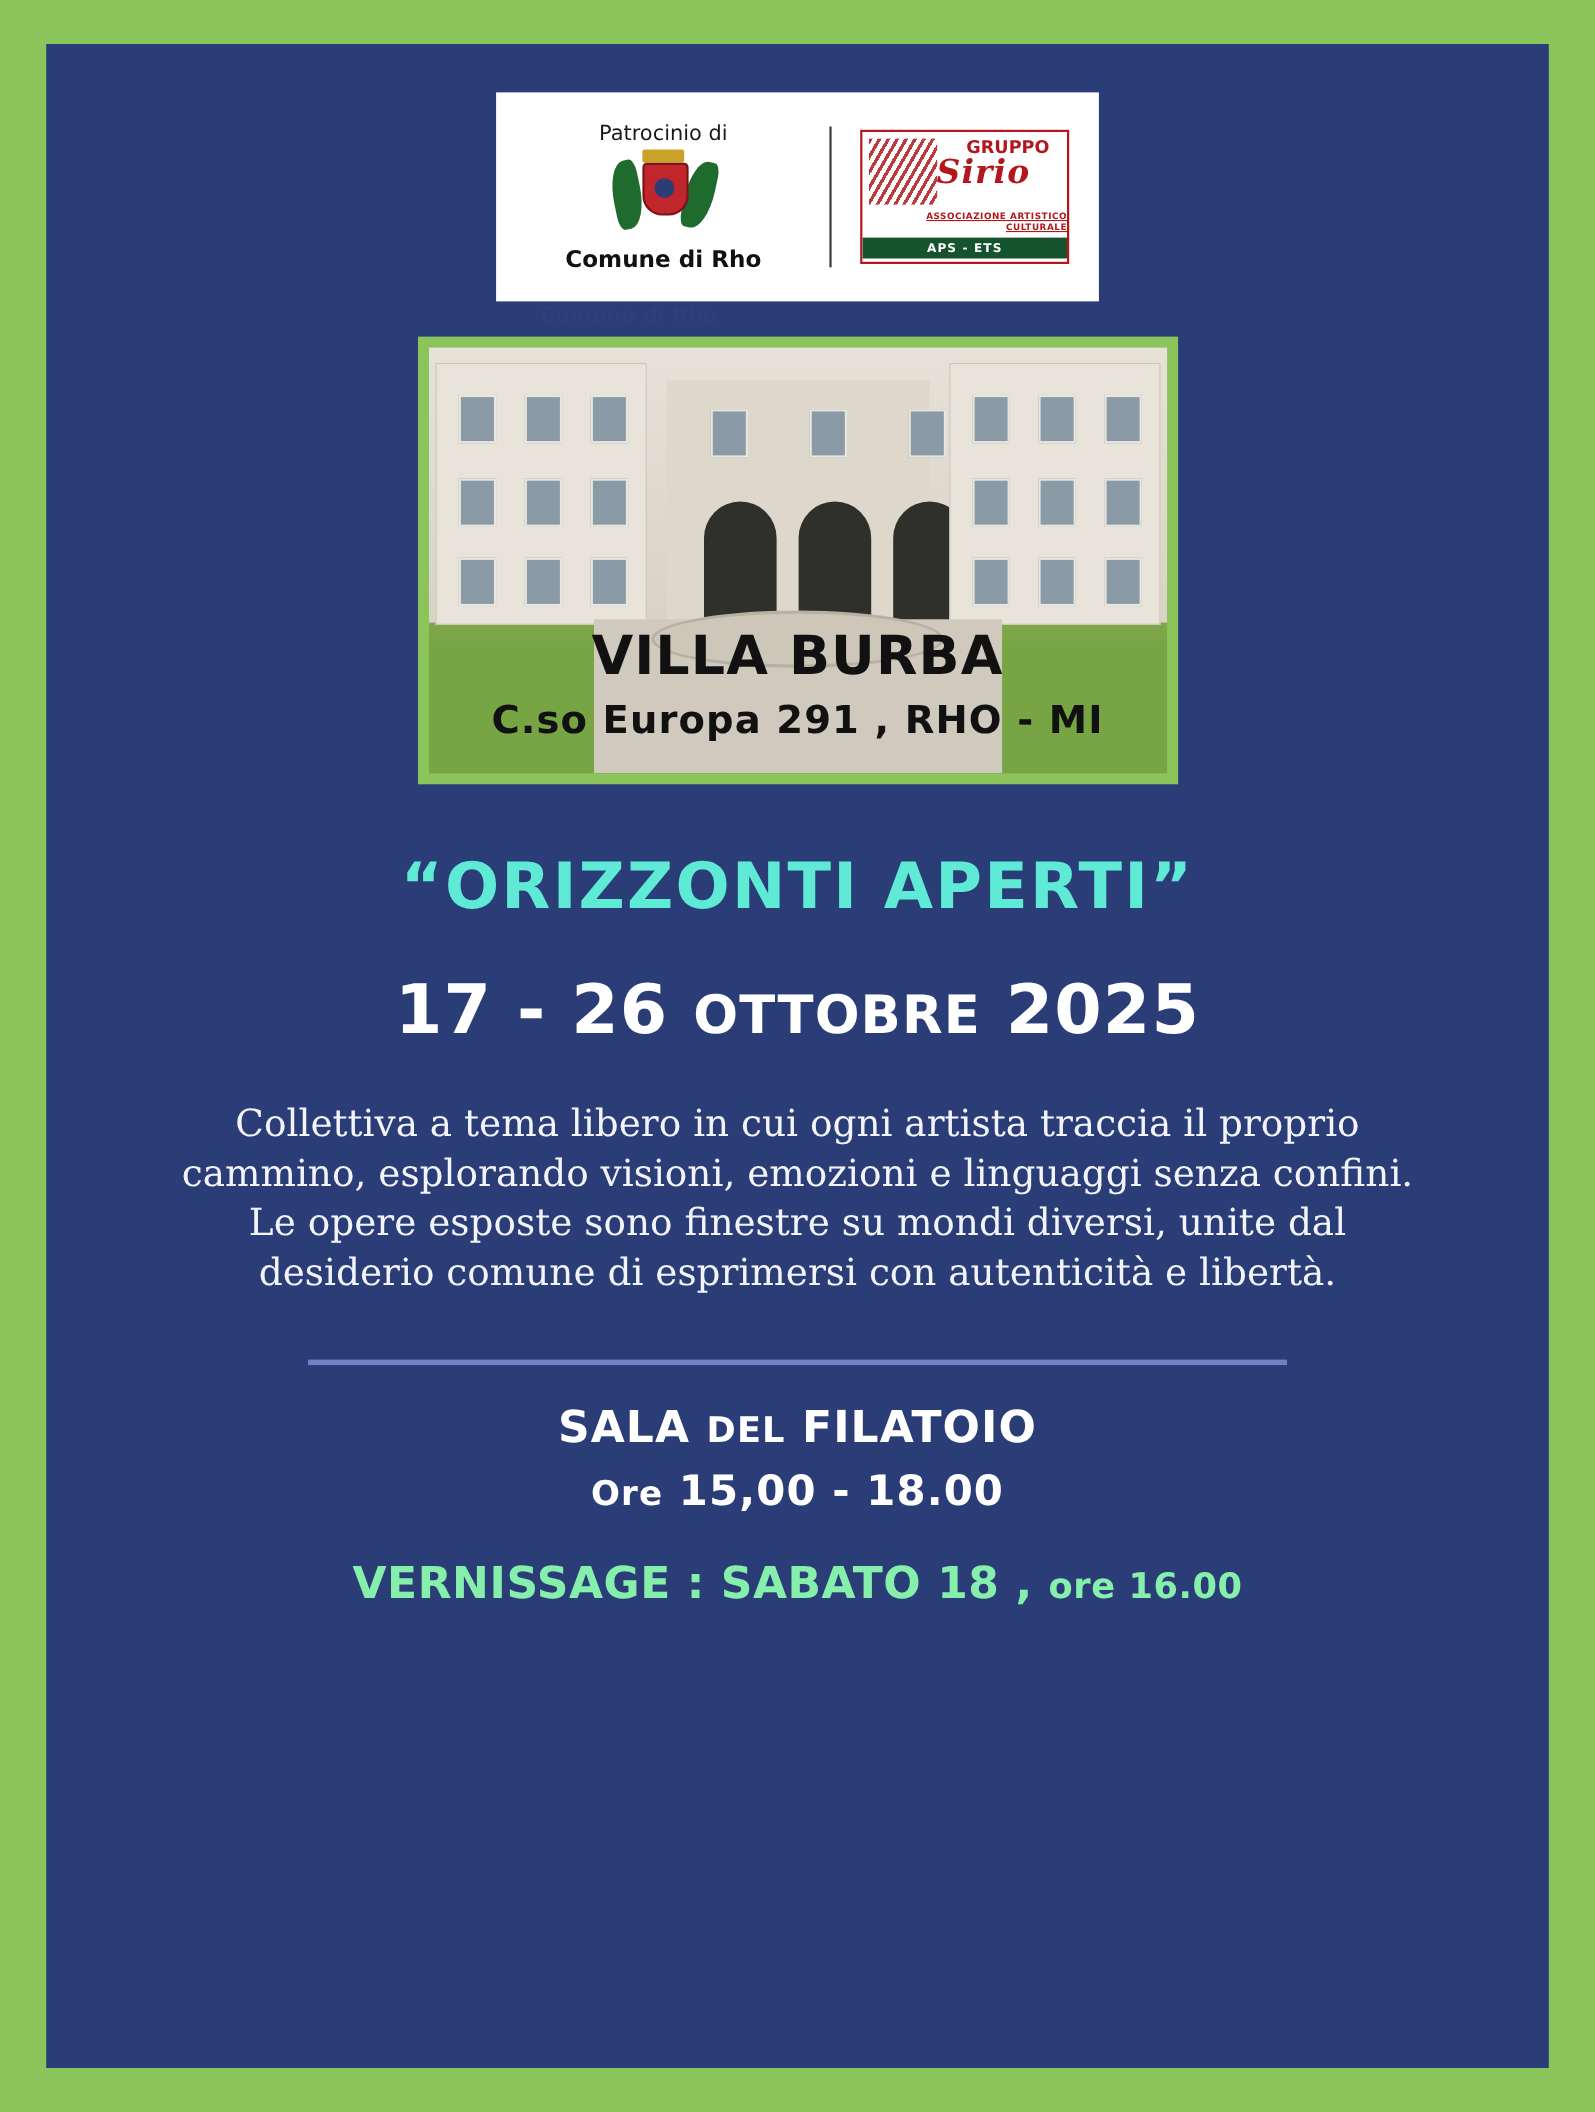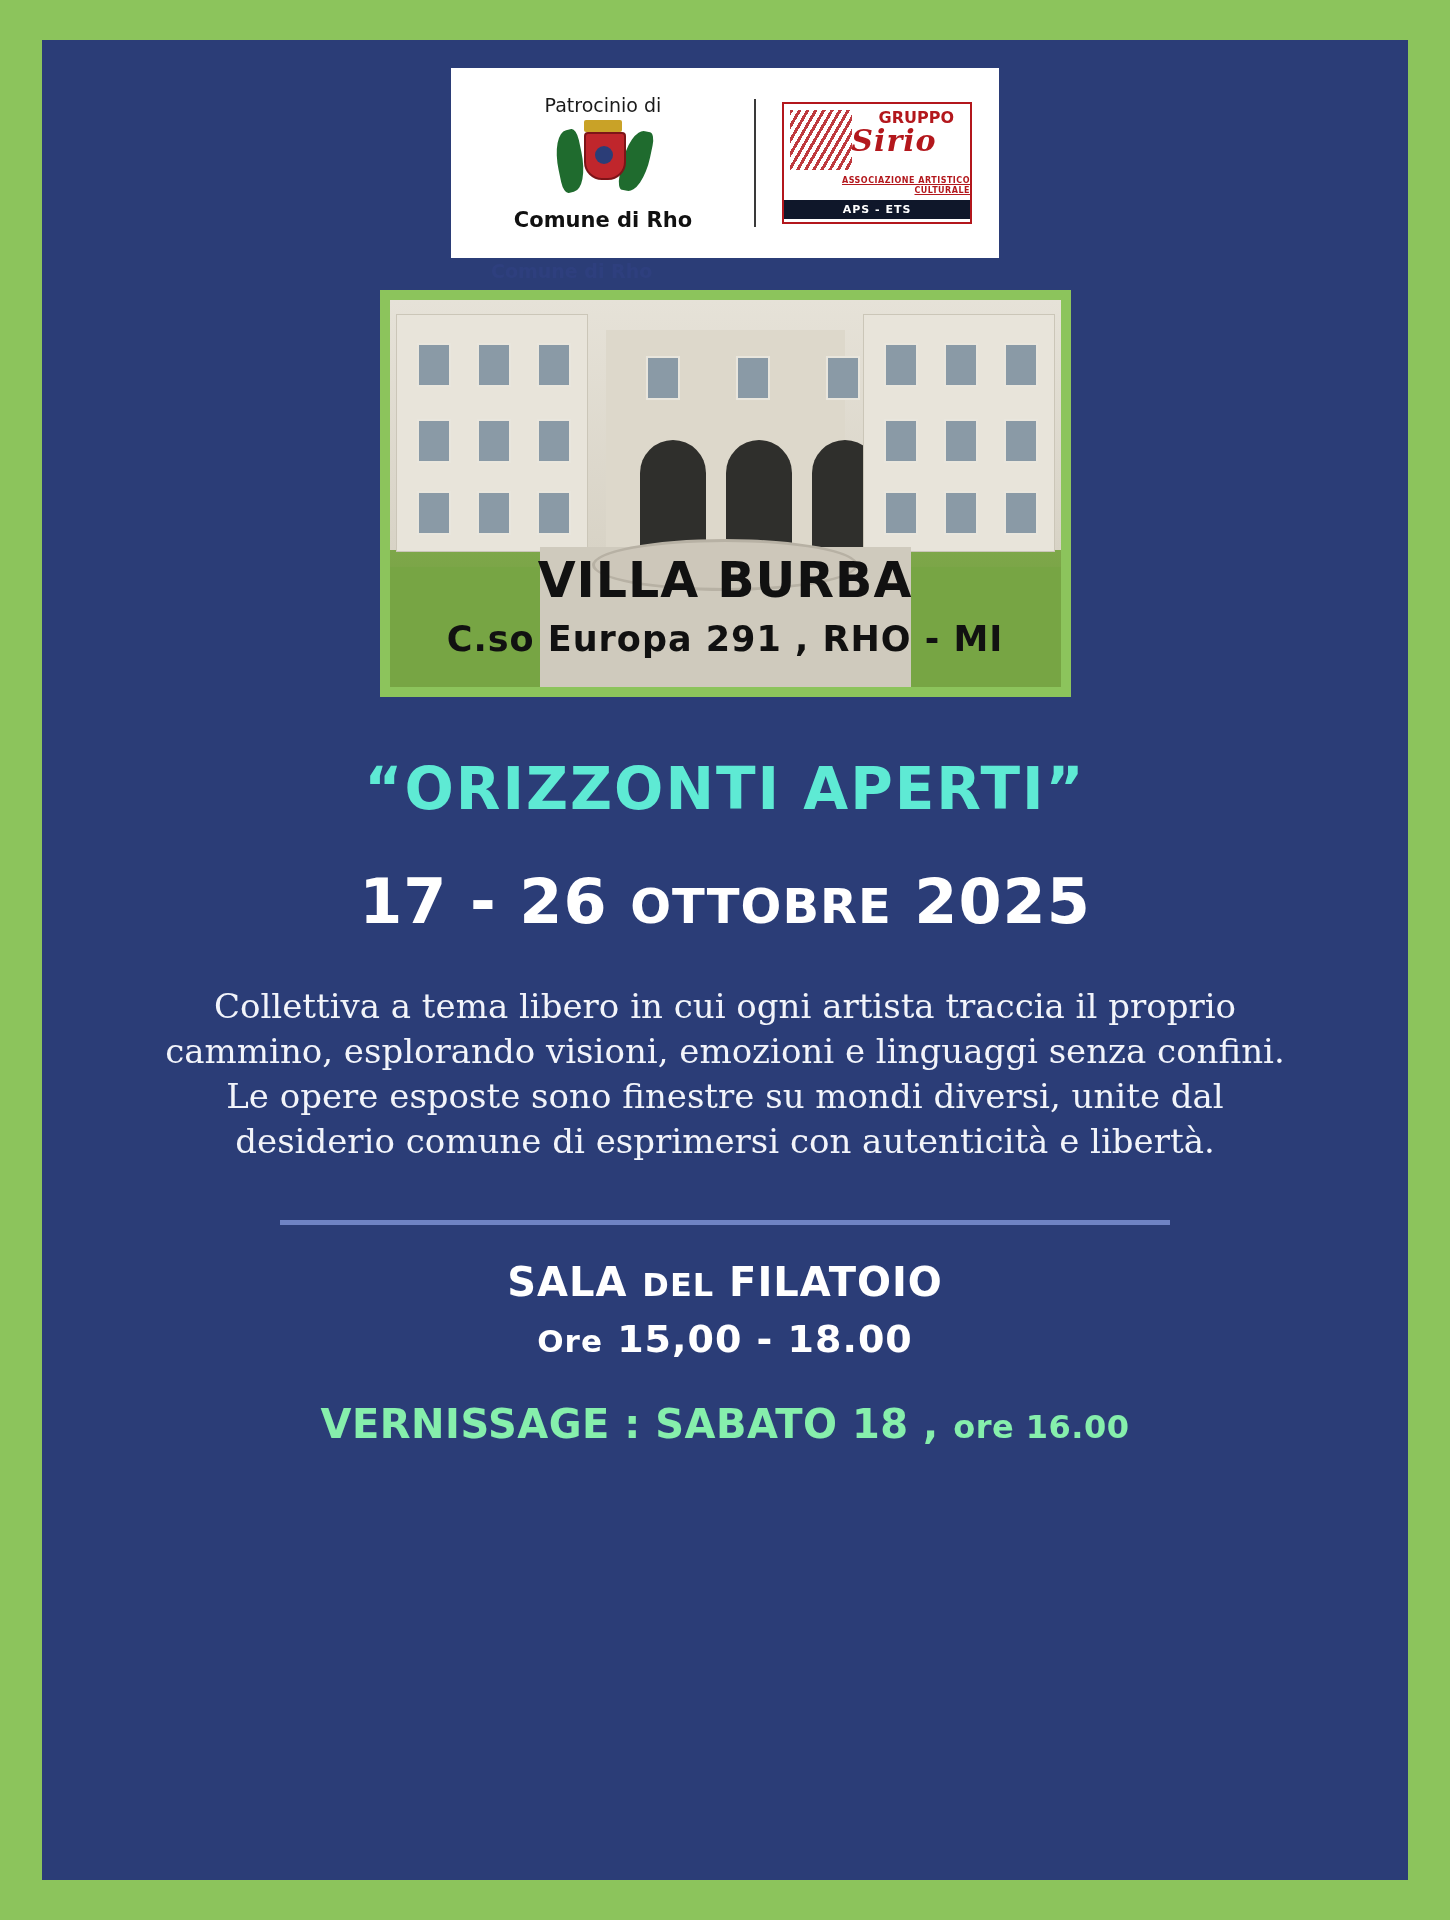--- a/index.html
+++ b/index.html
@@ -21,21 +21,21 @@
     height: 1840px;
     background: #2b3d77;
     box-sizing: border-box;
     display: flex;
     flex-direction: column;
     align-items: center;
   }
 
   
   .patronage {
-    margin-top: 28px;
+    margin-top: 44px;
     width: 548px;
     height: 190px;
     background: #ffffff;
     display: flex;
     align-items: center;
     justify-content: center;
     position: relative;
   }
   .patronage-left {
     width: 250px;
@@ -172,21 +172,21 @@
     color: #b3171c;
     letter-spacing: .5px;
     text-align: right;
     line-height: 1.25;
     font-family: "DejaVu Sans", sans-serif;
     text-decoration: underline;
   }
   .sirio-aps {
     margin-top: 4px;
     width: 100%;
-    background: #0f172a;
+    background: #14532d;
     color: #fff;
     font-size: 11px;
     font-weight: bold;
     text-align: center;
     padding: 3px 0;
     letter-spacing: 1px;
     font-family: "DejaVu Sans", sans-serif;
   }
 
   

